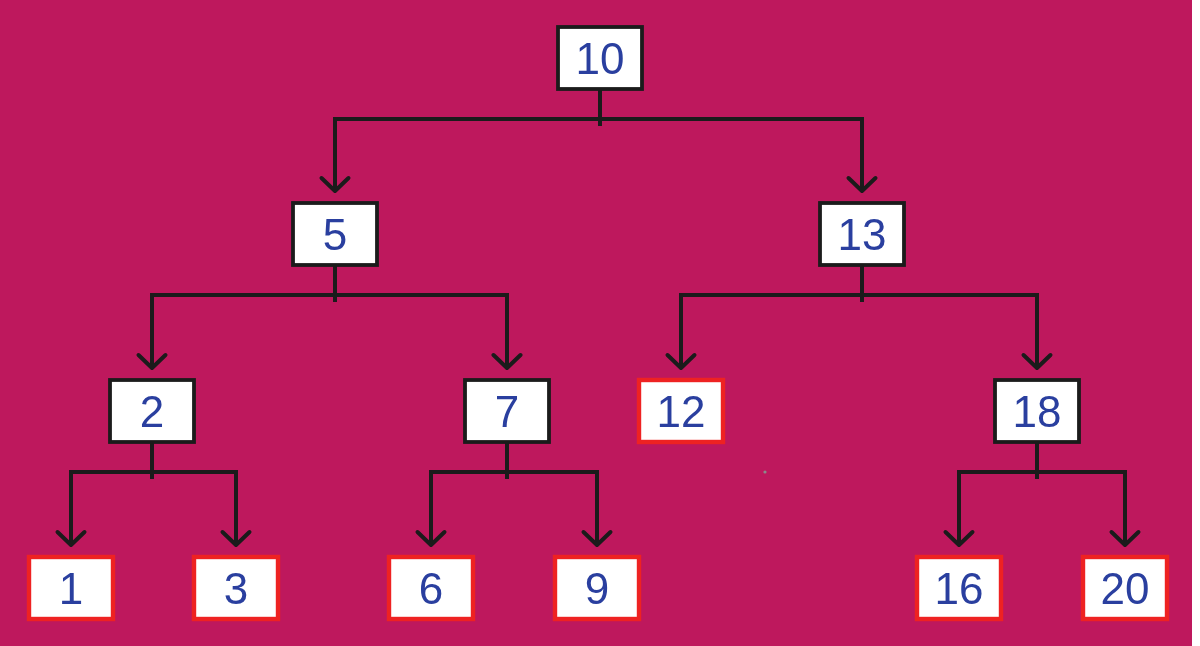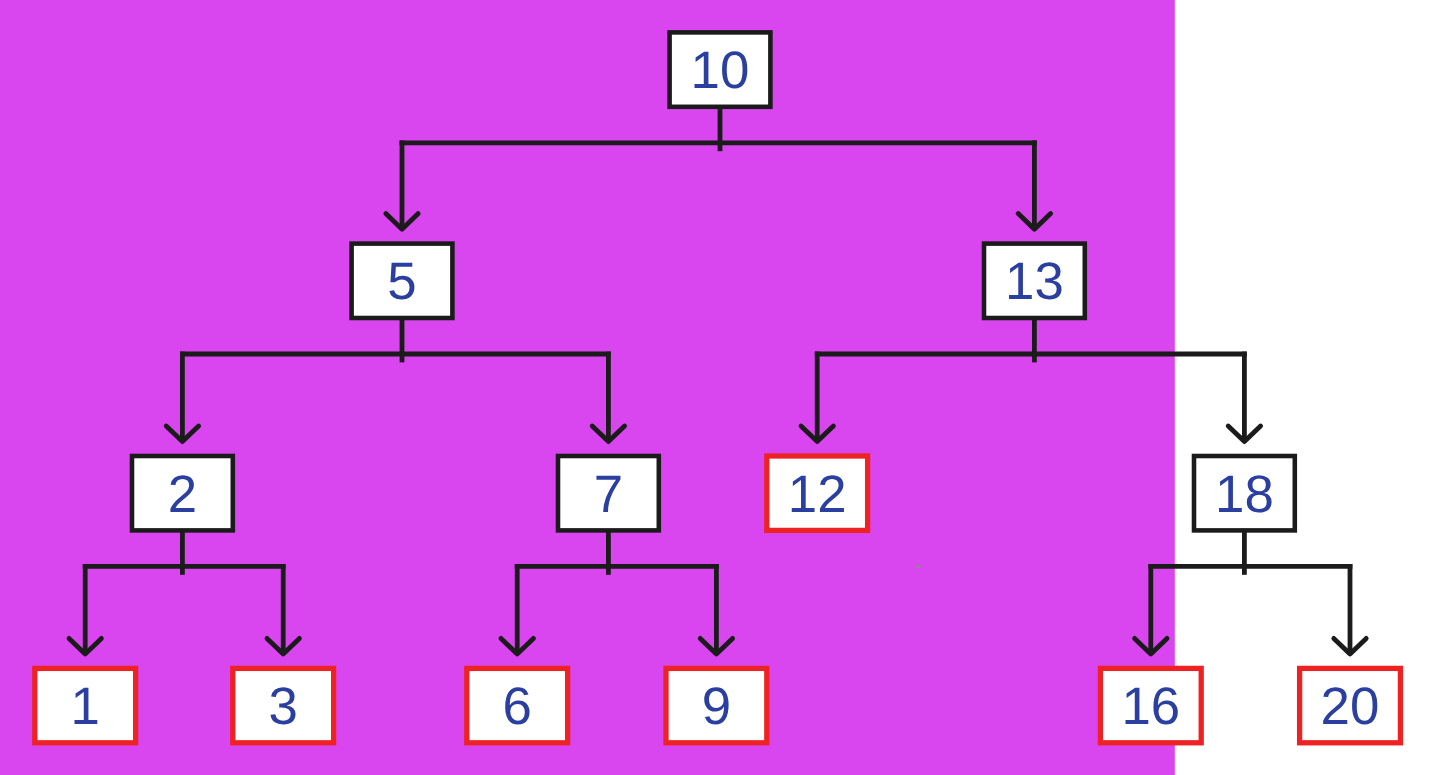--- a/index.html
+++ b/index.html
@@ -6,23 +6,23 @@
     margin: 0;
     padding: 0;
     background: #ffffff;
     width: 1200px;
     height: 646px;
     overflow: hidden;
     font-family: "Liberation Sans", sans-serif;
   }
   .stage {
     position: relative;
-    width: 979px;
+    width: 1192px;
     height: 646px;
-    background: #d946ef;
+    background: #be185d;
   }
   svg {
     position: absolute;
     top: 0;
     left: 0;
     display: block;
   }
   .node-value {
     font-family: "Liberation Sans", sans-serif;
     font-size: 44px;

